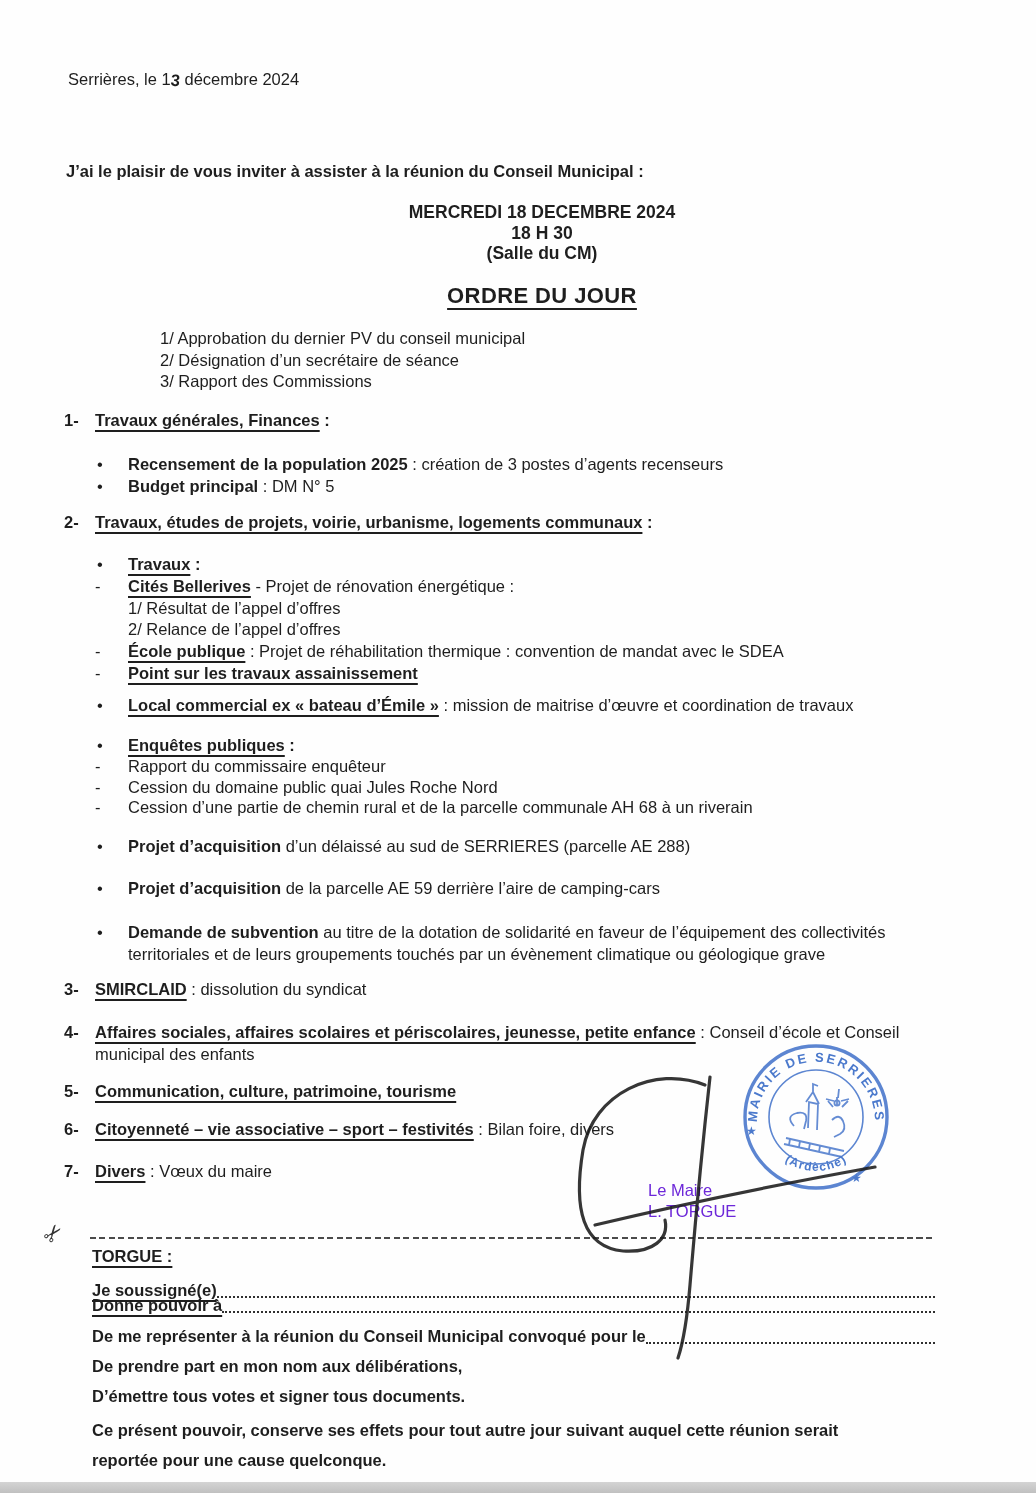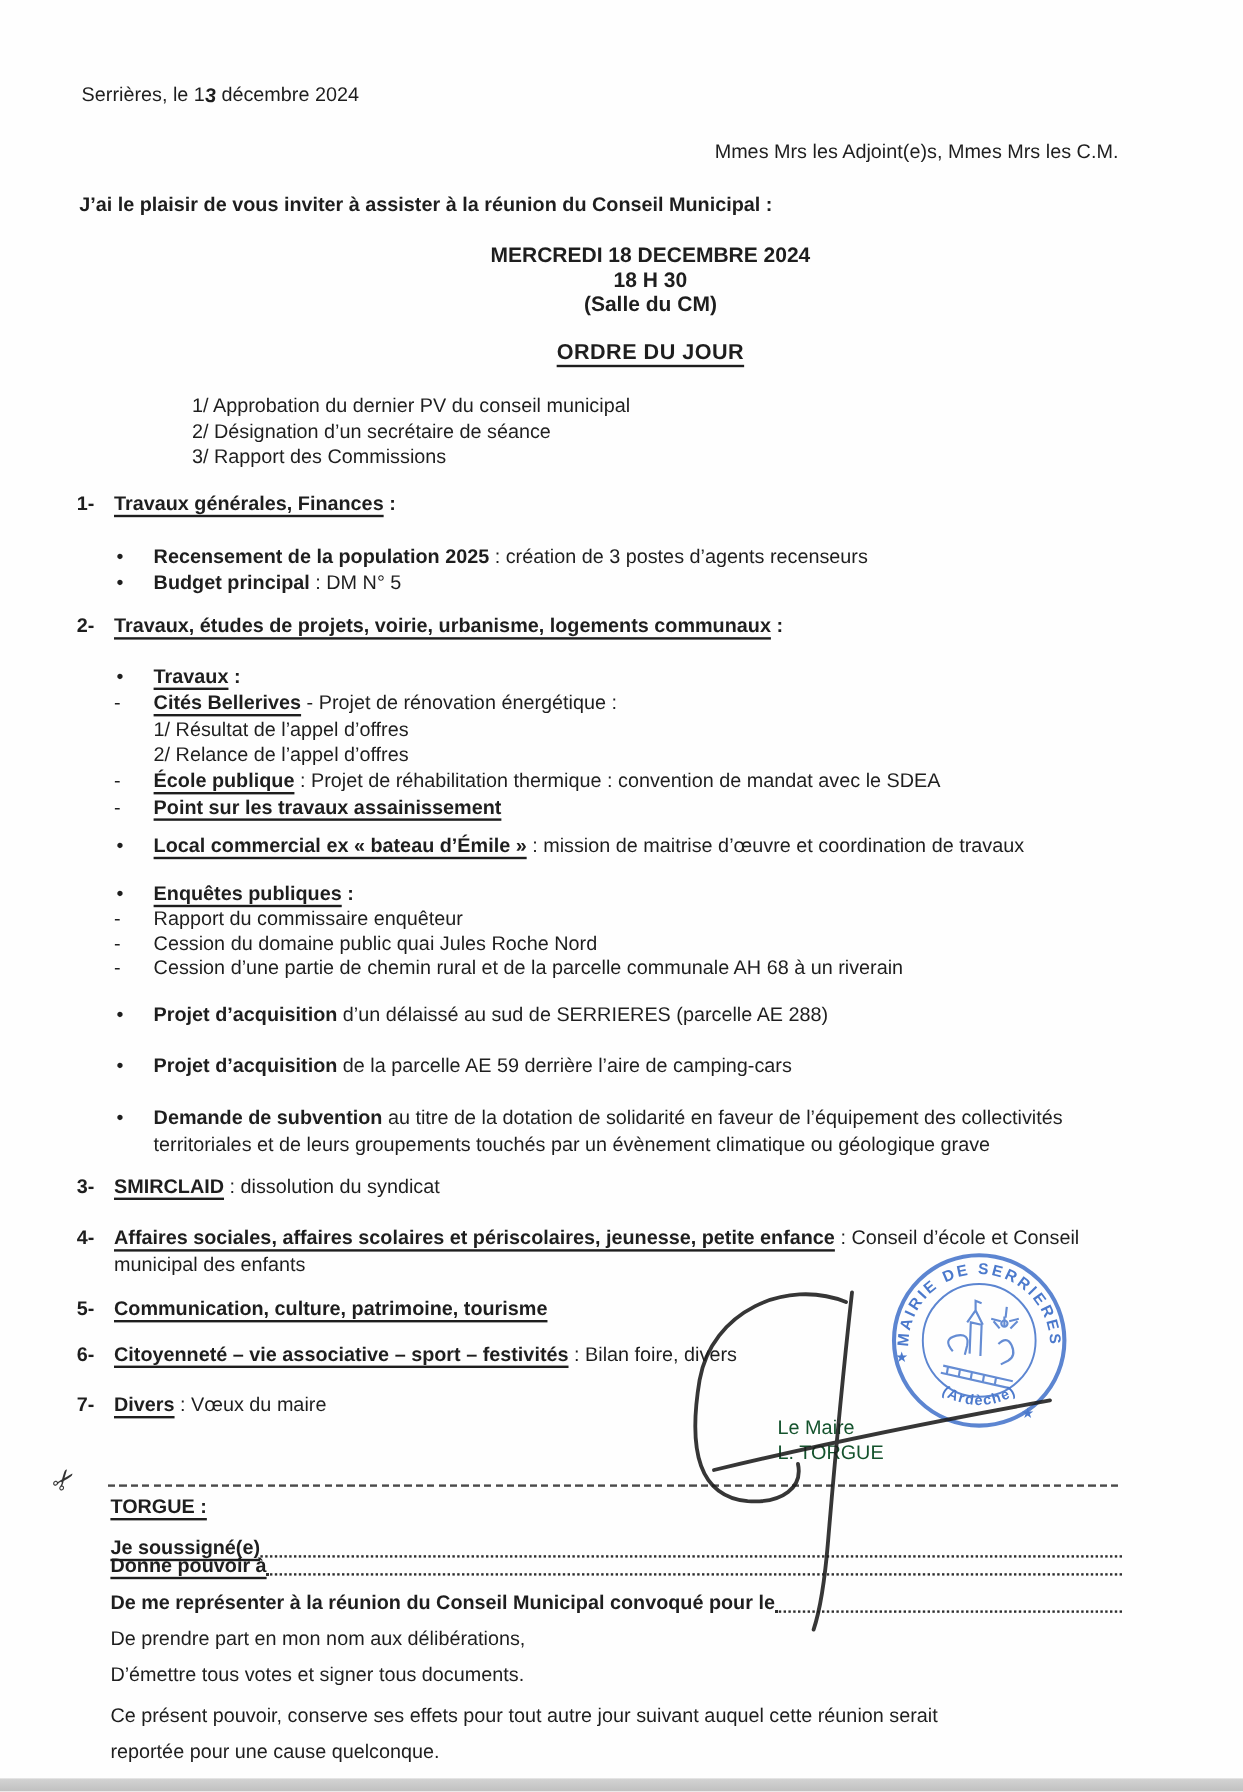--- a/index.html
+++ b/index.html
@@ -20,48 +20,47 @@
   .sec .num{position:absolute;left:0;font-weight:bold;}
   .li{left:64px;padding-left:64px;}
   .li .mk{position:absolute;left:33px;}
   .grp{left:64px;}
   .grp .row{position:relative;padding-left:64px;height:21.8px;}
   .grp .row .mk{position:absolute;left:33px;}
   .grp .row .mkd{position:absolute;left:31px;}
   .grp2 .row{height:20.8px;}
   .centered{left:0;width:1036px;text-align:center;transform:translateX(24px);}
   .meet{font-size:17.5px;font-weight:bold;line-height:20.5px;}
-  .ordre{font-size:18px;font-weight:bold;letter-spacing:.4px;
+  .ordre{font-size:22px;font-weight:bold;letter-spacing:.4px;
          text-decoration:underline;text-underline-offset:5px;text-decoration-thickness:2px;text-align:right;}
   .prelim{left:160px;font-weight:normal;line-height:21.6px;}
   .wrap2{line-height:22px;}
-  .maire{left:648px;line-height:20.5px;color:#14532d;z-index:3;}
+  .maire{left:648px;line-height:20.5px;color:#6d28d9;z-index:3;}
   .cutline{left:90px;top:1237px;width:845px;height:2px;
            background:repeating-linear-gradient(90deg,#4a4a4a 0 6px,transparent 6px 9.5px);}
   .scissors{left:44px;top:1220px;font-size:23px;transform:rotate(-52deg);color:#333;}
   .pvrow{left:92px;width:843px;display:flex;align-items:flex-end;}
   .pvlabel{font-weight:bold;text-decoration:underline;text-underline-offset:4px;text-decoration-thickness:1.8px;}
   .dots{flex:1 1 auto;border-bottom:2.6px dotted #2f2f2f;margin-bottom:2px;min-width:20px;}
-  .pvtext{left:92px;font-weight:normal;}
+  .pvtext{left:92px;font-weight:bold;}
   .stamp{position:absolute;left:738px;top:1032px;z-index:4;mix-blend-mode:multiply;opacity:.92;}
   .sig{position:absolute;left:555px;top:1055px;z-index:5;}
   .handfix{display:inline-block;font-weight:600;transform:rotate(6deg) translateY(1px);}
   .bottombar{left:0;top:1482px;width:1036px;height:11px;
              background:linear-gradient(180deg,#d4d4d4,#c0c0c0);}
 </style>
 </head>
 <body>
 
 <div class="page">
 
   <div class="abs" style="left:68px;top:70px;">
     <span>Serrières, le 1</span><span class="handfix">3</span><span> décembre 2024</span>
   </div>
 
-  <div class="abs" style="left:0;top:118px;width:932px;text-align:right;">Mmes Mrs les Adjoint(e)s, Mmes Mrs les C.M.</div>
 
   <div class="abs b" style="left:66px;top:162px;">J’ai le plaisir de vous inviter à assister à la réunion du Conseil Municipal :</div>
 
   <div class="abs centered meet" style="top:202px;">
     <div>MERCREDI 18 DECEMBRE 2024</div>
     <div>18 H 30</div>
     <div>(Salle du CM)</div>
   </div>
 
   <div class="abs centered" style="top:283px;">

